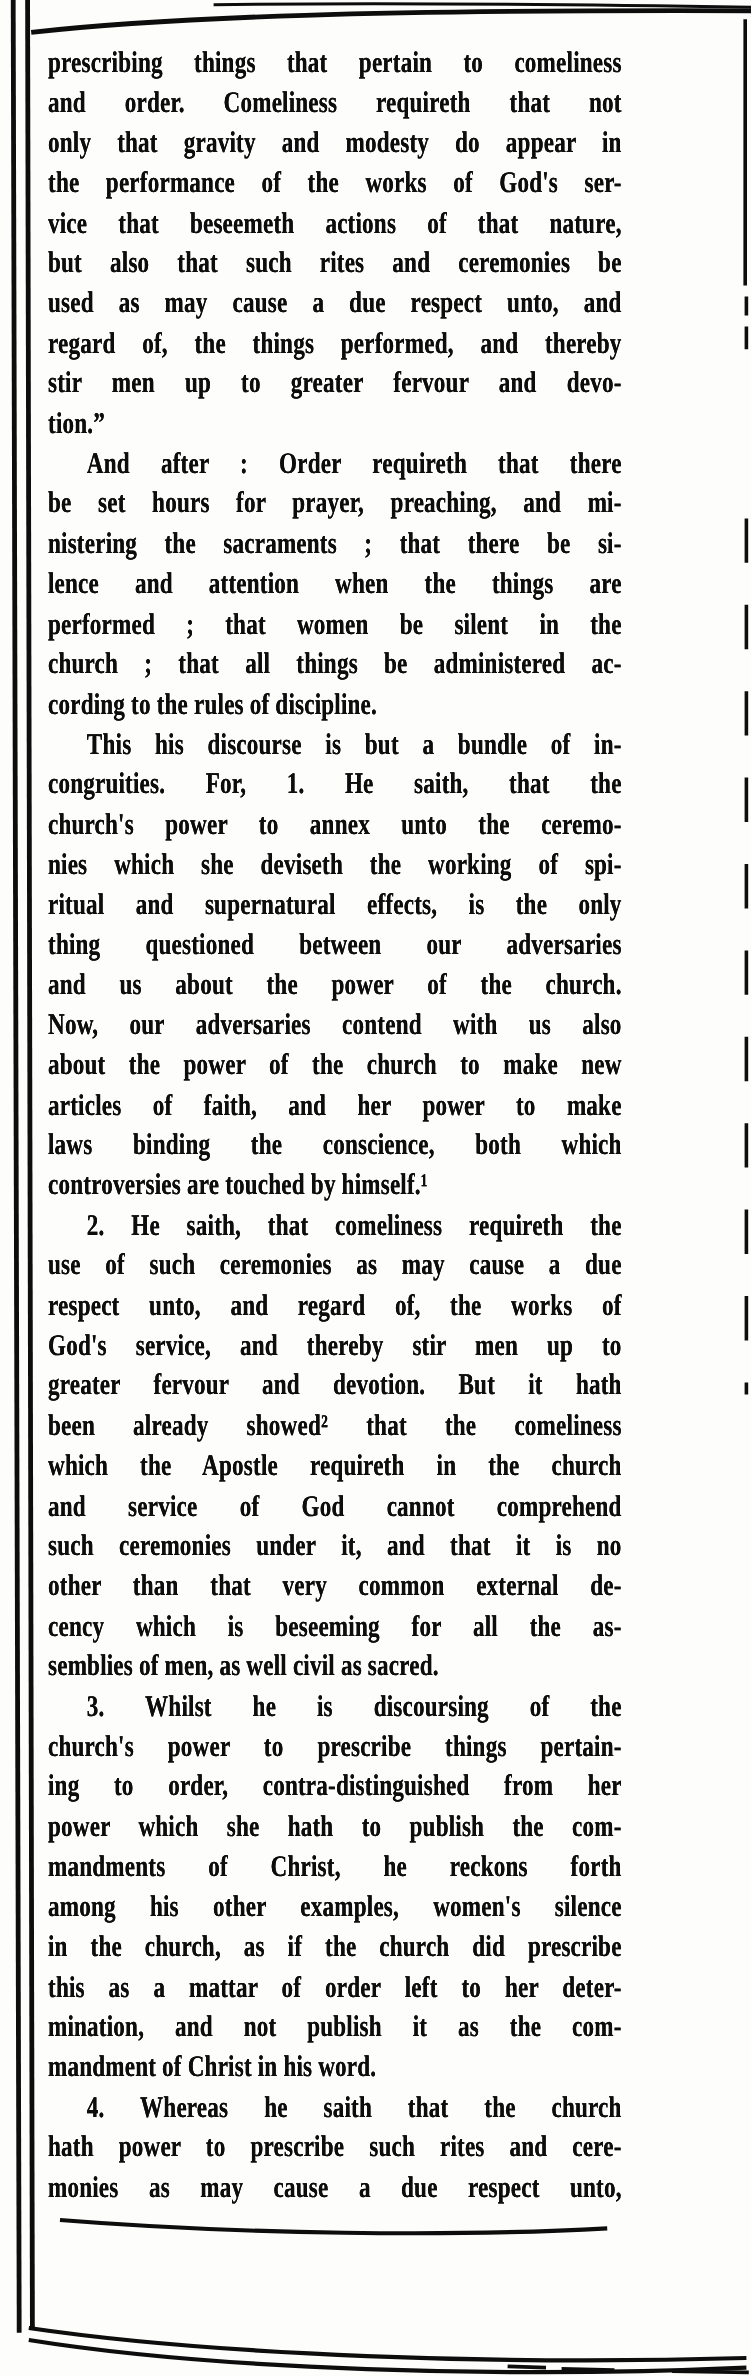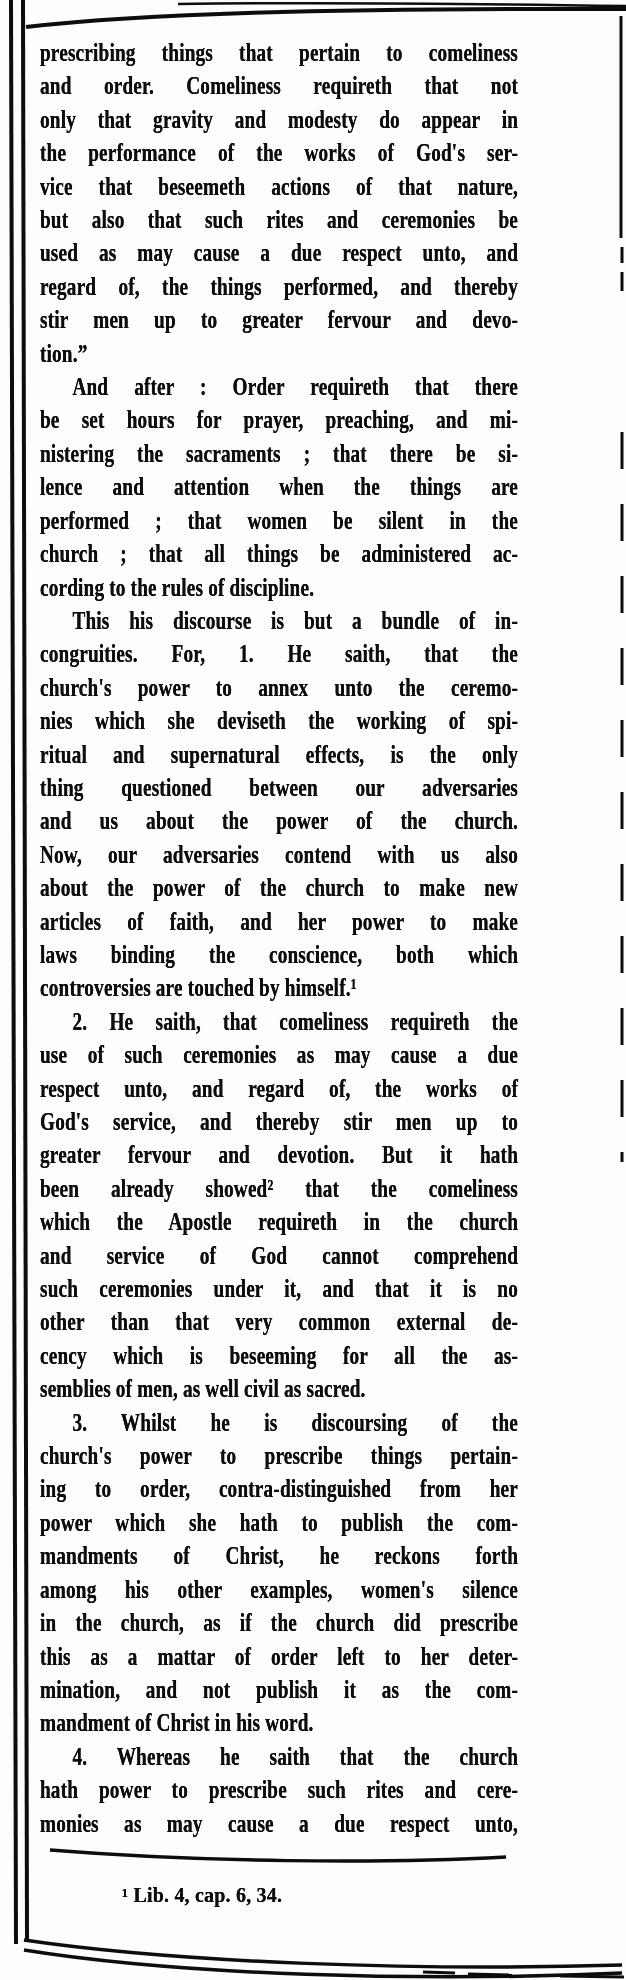--- a/index.html
+++ b/index.html
@@ -147,16 +147,15 @@
         <div class="line para-end">mandment of Christ in his word.</div>
       </div>
       <div class="paragraph">
         <div class="line indent">4. Whereas he saith that the church</div>
         <div class="line">hath power to prescribe such rites and cere-</div>
         <div class="line">monies as may cause a due respect unto,</div>
       </div>
     </div>
 
   <div class="footnotes">
-    <div>¹ Lib. 4, cap. 6, 34.</div>
   </div>
 
 </div>
 
 </body></html>

